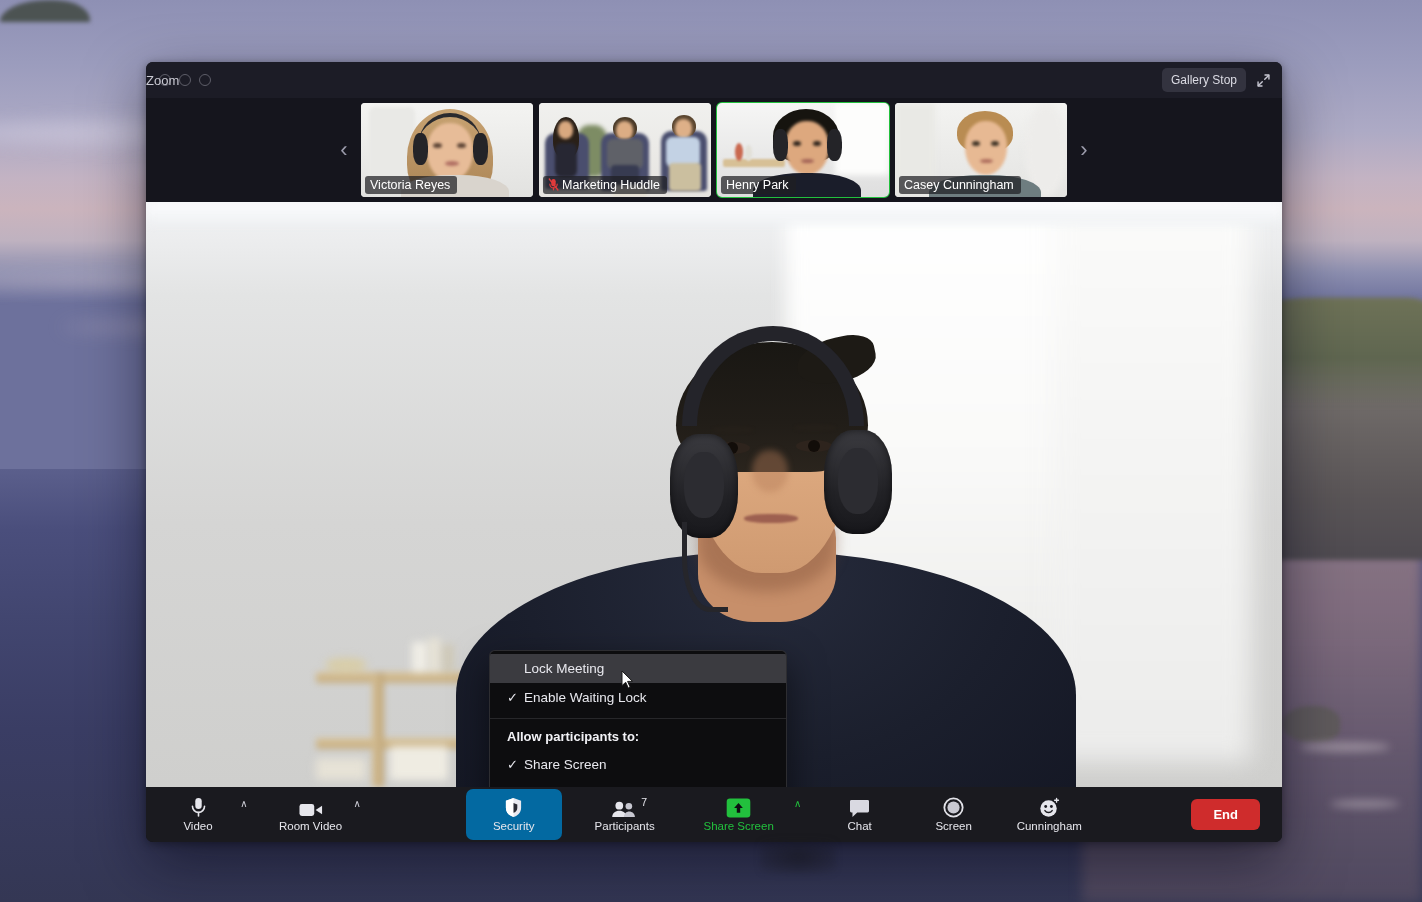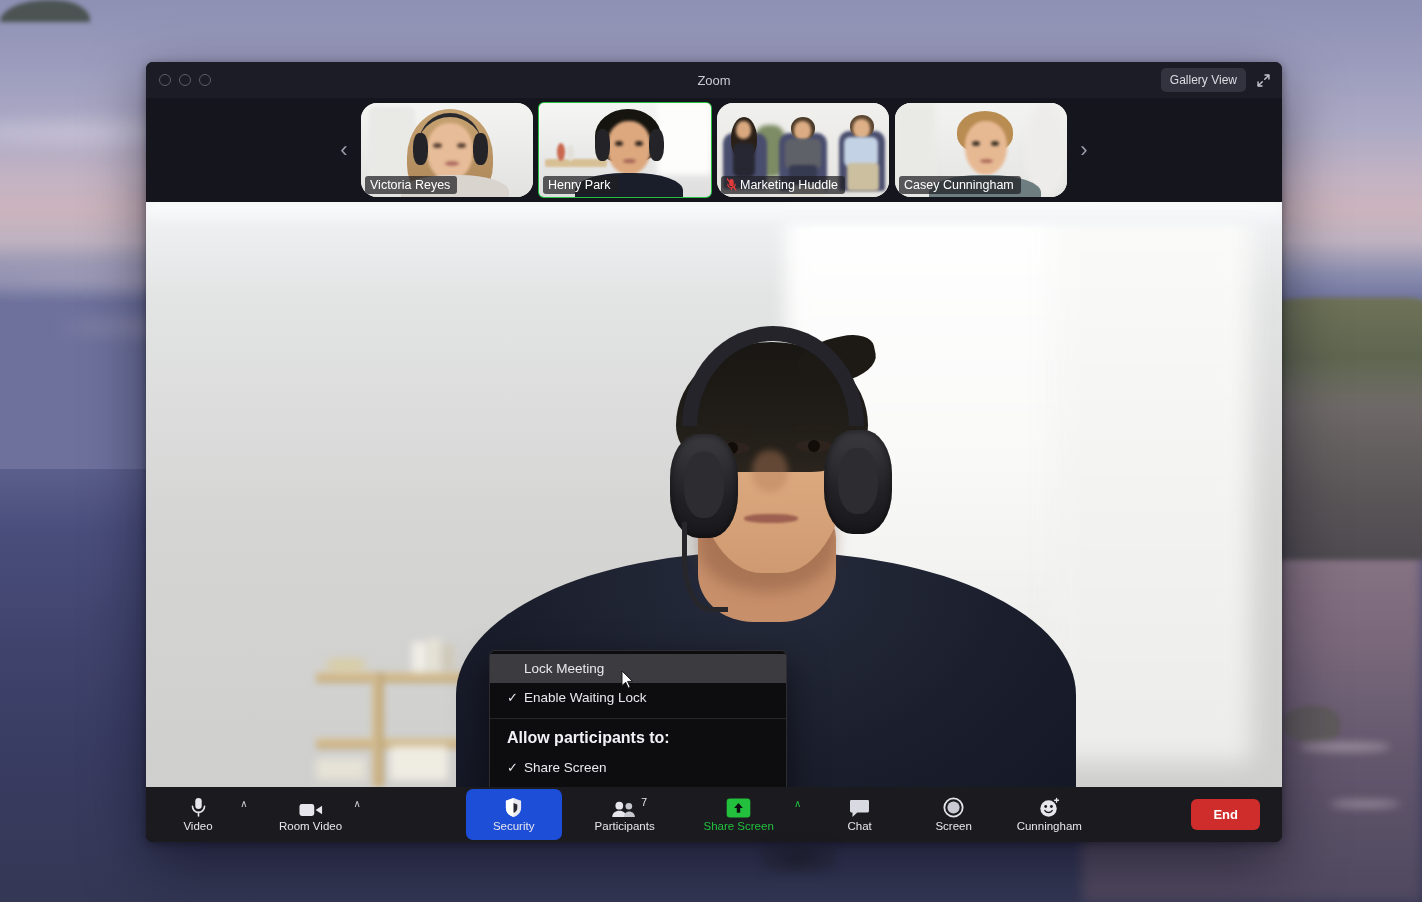--- a/index.html
+++ b/index.html
@@ -135,21 +135,20 @@
   .tl {
     width: 12px; height: 12px;
     border-radius: 50%;
     border: 1.3px solid #5d5d68;
     background: transparent;
     box-sizing: border-box;
   }
   #window-title {
     position: absolute;
     left: 0; right: 0;
-    text-align: center;
     color: #c9c9d2;
     font-size: 13px;
     pointer-events: none;
   }
   #titlebar-right {
     position: absolute;
     right: 8px;
     display: flex;
     align-items: center;
     gap: 6px;
@@ -190,21 +189,21 @@
     flex: 0 0 auto;
   }
   #thumbs {
     display: flex;
     gap: 6px;
   }
   .thumb {
     position: relative;
     width: 172px;
     height: 94px;
-    border-radius: 16px;
+    border-radius: 4px;
     overflow: hidden;
     background: #d9d9d9;
     flex: 0 0 auto;
   }
   .thumb.active {
     outline: 3px solid #22c03d;
     outline-offset: -2px;
     border-radius: 5px;
   }
   .thumb-name {
@@ -441,21 +440,21 @@
   }
   .menu-label { flex: 1 1 auto; }
   .menu-sep {
     height: 1px;
     background: rgba(130,130,142,0.22);
     margin: 6px 0 6px 0;
   }
   .menu-heading {
     padding: 4px 20px 6px 17px;
     font-weight: bold;
-    font-size: 16px;
+    font-size: 13px;
     color: #f2f2f6;
   }
   #cursor {
     position: absolute;
     left: 475px;
     top: 468px;
     width: 13px;
     height: 19px;
     pointer-events: none;
   }
@@ -476,21 +475,21 @@
     height: 51px;
     padding: 0 9px;
     display: flex;
     flex-direction: column;
     align-items: center;
     justify-content: center;
     gap: 3px;
     border-radius: 7px;
     color: #e6e6ec;
   }
-  .tb-btn.active { background: #1d4ed8; }
+  .tb-btn.active { background: #0369a1; }
   .tb-icon {
     height: 21px;
     display: flex;
     align-items: flex-end;
     justify-content: center;
     position: relative;
   }
   .tb-label {
     font-size: 11.5px;
     line-height: 1;
@@ -557,21 +556,21 @@
   <div id="zoom-window">
 
     <div id="titlebar">
       <div class="traffic">
         <div class="tl"></div>
         <div class="tl"></div>
         <div class="tl"></div>
       </div>
       <div id="window-title">Zoom</div>
       <div id="titlebar-right">
-        <div id="gallery-view-btn">Gallery View</div>
+        <div id="gallery-view-btn">Gallery Stop</div>
         <div id="fullscreen-btn">
           <svg width="15" height="15" viewBox="0 0 16 16" aria-hidden="true">
             <path d="M9.6 2.2h4.2v4.2" fill="none" stroke="#c7c7d2" stroke-width="1.5" stroke-linecap="round" stroke-linejoin="round"></path>
             <path d="M6.4 13.8H2.2V9.6" fill="none" stroke="#c7c7d2" stroke-width="1.5" stroke-linecap="round" stroke-linejoin="round"></path>
             <path d="M13.4 2.6L9.3 6.7" stroke="#c7c7d2" stroke-width="1.5" stroke-linecap="round"></path>
             <path d="M2.6 13.4l4.1-4.1" stroke="#c7c7d2" stroke-width="1.5" stroke-linecap="round"></path>
           </svg>
         </div>
       </div>
     </div>
@@ -590,20 +589,54 @@
             <div class="blob" style="left:72px; top:40px; width:9px; height:5px; background:#5b4334;"></div>
             <div class="blob" style="left:96px; top:40px; width:9px; height:5px; background:#5b4334;"></div>
             <div class="blob" style="left:84px; top:58px; width:14px; height:5px; background:#b06f63;"></div>
             <div class="hp-band" style="left:58px; top:10px; width:62px; height:30px; border:none; background:transparent; box-shadow:inset 0 6px 0 -2px #2a2a2e;"></div>
             <div class="hp-cup" style="left:52px; top:30px; width:15px; height:32px;"></div>
             <div class="hp-cup" style="left:112px; top:30px; width:15px; height:32px;"></div>
             <div class="body" style="left:40px; top:72px; width:108px; height:36px; background:#d9d4cd;"></div>
           </div>
           <div class="thumb-name">
             <span>Victoria Reyes</span>
+          </div>
+        </div>
+
+        <div class="thumb">
+          <div class="scene">
+            <div class="sc-wall" style="background:linear-gradient(to bottom,#f0f0ee,#e6e4e0);"></div>
+            <div class="blob" style="left:36px; top:22px; width:34px; height:52px; background:#7d8c64; border-radius:40%; filter:blur(2px);"></div>
+
+            <div class="blob" style="left:6px; top:30px; width:44px; height:56px; background:#4a4e6e; border-radius:10px 10px 3px 3px;"></div>
+            <div class="hair" style="left:14px; top:14px; width:26px; height:42px; background:#2a2018;"></div>
+            <div class="blob" style="left:19px; top:18px; width:15px; height:18px; background:#d9a87f; border-radius:46%;"></div>
+            <div class="blob" style="left:16px; top:40px; width:22px; height:34px; background:#272733; border-radius:6px;"></div>
+
+            <div class="blob" style="left:62px; top:30px; width:48px; height:58px; background:#4a4e6e; border-radius:10px 10px 3px 3px;"></div>
+            <div class="hair" style="left:74px; top:14px; width:24px; height:22px; background:#4a3a28;"></div>
+            <div class="blob" style="left:77px; top:18px; width:17px; height:19px; background:#dcad84; border-radius:46%;"></div>
+            <div class="blob" style="left:68px; top:36px; width:36px; height:30px; background:#5f6168; border-radius:6px;"></div>
+            <div class="blob" style="left:72px; top:62px; width:28px; height:26px; background:#373b51; border-radius:4px;"></div>
+
+            <div class="blob" style="left:122px; top:28px; width:46px; height:60px; background:#4a4e6e; border-radius:10px 10px 3px 3px;"></div>
+            <div class="hair" style="left:133px; top:12px; width:24px; height:22px; background:#5b4630;"></div>
+            <div class="blob" style="left:136px; top:16px; width:17px; height:19px; background:#deb088; border-radius:46%;"></div>
+            <div class="blob" style="left:127px; top:34px; width:34px; height:30px; background:#c3d2e4; border-radius:6px;"></div>
+            <div class="blob" style="left:130px; top:60px; width:32px; height:28px; background:#cbbf9f; border-radius:4px;"></div>
+            <div class="blob" style="left:74px; top:82px; width:34px; height:12px; background:#e4dfd4; border-radius:2px;"></div>
+          </div>
+          <div class="thumb-name">
+            <svg class="mic-off" viewBox="0 0 12 14" aria-hidden="true">
+              <rect x="3.6" y="1" width="4.8" height="8" rx="2.4" fill="#e03b3b"></rect>
+              <path d="M2 6.6a4 4 0 0 0 8 0" fill="none" stroke="#e03b3b" stroke-width="1.3" stroke-linecap="round"></path>
+              <path d="M6 10.6v2.2" stroke="#e03b3b" stroke-width="1.3" stroke-linecap="round"></path>
+              <path d="M1.4 1L10.8 13" stroke="#e03b3b" stroke-width="1.5" stroke-linecap="round"></path>
+            </svg>
+            <span>Marketing Huddle</span>
           </div>
         </div>
 
         <div class="thumb active">
           <div class="scene">
             <div class="sc-wall" style="background:linear-gradient(to bottom,#f6f6f5,#dedede);"></div>
             <div class="blob" style="left:118px; top:0; width:54px; height:72px; background:#fdfdfc; border-radius:3px; filter:blur(3px);"></div>
             <div class="blob" style="left:6px; top:56px; width:62px; height:8px; background:#d7c096; border-radius:2px; filter:blur(1px);"></div>
             <div class="blob" style="left:18px; top:40px; width:8px; height:18px; background:#c9684f; filter:blur(1px);"></div>
             <div class="blob" style="left:28px; top:42px; width:7px; height:16px; background:#e2e0d8; filter:blur(1px);"></div>
@@ -611,54 +644,20 @@
             <div class="blob" style="left:68px; top:18px; width:44px; height:54px; background:#dda87e; border-radius:46% 46% 50% 50%;"></div>
             <div class="blob" style="left:76px; top:38px; width:8px; height:5px; background:#2d241c;"></div>
             <div class="blob" style="left:96px; top:38px; width:8px; height:5px; background:#2d241c;"></div>
             <div class="blob" style="left:84px; top:56px; width:13px; height:4px; background:#a26256;"></div>
             <div class="hp-cup" style="left:56px; top:26px; width:15px; height:32px;"></div>
             <div class="hp-cup" style="left:110px; top:26px; width:15px; height:32px;"></div>
             <div class="body" style="left:36px; top:70px; width:108px; height:38px; background:#1a1d2a;"></div>
           </div>
           <div class="thumb-name">
             <span>Henry Park</span>
-          </div>
-        </div>
-
-        <div class="thumb">
-          <div class="scene">
-            <div class="sc-wall" style="background:linear-gradient(to bottom,#f0f0ee,#e6e4e0);"></div>
-            <div class="blob" style="left:36px; top:22px; width:34px; height:52px; background:#7d8c64; border-radius:40%; filter:blur(2px);"></div>
-
-            <div class="blob" style="left:6px; top:30px; width:44px; height:56px; background:#4a4e6e; border-radius:10px 10px 3px 3px;"></div>
-            <div class="hair" style="left:14px; top:14px; width:26px; height:42px; background:#2a2018;"></div>
-            <div class="blob" style="left:19px; top:18px; width:15px; height:18px; background:#d9a87f; border-radius:46%;"></div>
-            <div class="blob" style="left:16px; top:40px; width:22px; height:34px; background:#272733; border-radius:6px;"></div>
-
-            <div class="blob" style="left:62px; top:30px; width:48px; height:58px; background:#4a4e6e; border-radius:10px 10px 3px 3px;"></div>
-            <div class="hair" style="left:74px; top:14px; width:24px; height:22px; background:#4a3a28;"></div>
-            <div class="blob" style="left:77px; top:18px; width:17px; height:19px; background:#dcad84; border-radius:46%;"></div>
-            <div class="blob" style="left:68px; top:36px; width:36px; height:30px; background:#5f6168; border-radius:6px;"></div>
-            <div class="blob" style="left:72px; top:62px; width:28px; height:26px; background:#373b51; border-radius:4px;"></div>
-
-            <div class="blob" style="left:122px; top:28px; width:46px; height:60px; background:#4a4e6e; border-radius:10px 10px 3px 3px;"></div>
-            <div class="hair" style="left:133px; top:12px; width:24px; height:22px; background:#5b4630;"></div>
-            <div class="blob" style="left:136px; top:16px; width:17px; height:19px; background:#deb088; border-radius:46%;"></div>
-            <div class="blob" style="left:127px; top:34px; width:34px; height:30px; background:#c3d2e4; border-radius:6px;"></div>
-            <div class="blob" style="left:130px; top:60px; width:32px; height:28px; background:#cbbf9f; border-radius:4px;"></div>
-            <div class="blob" style="left:74px; top:82px; width:34px; height:12px; background:#e4dfd4; border-radius:2px;"></div>
-          </div>
-          <div class="thumb-name">
-            <svg class="mic-off" viewBox="0 0 12 14" aria-hidden="true">
-              <rect x="3.6" y="1" width="4.8" height="8" rx="2.4" fill="#e03b3b"></rect>
-              <path d="M2 6.6a4 4 0 0 0 8 0" fill="none" stroke="#e03b3b" stroke-width="1.3" stroke-linecap="round"></path>
-              <path d="M6 10.6v2.2" stroke="#e03b3b" stroke-width="1.3" stroke-linecap="round"></path>
-              <path d="M1.4 1L10.8 13" stroke="#e03b3b" stroke-width="1.5" stroke-linecap="round"></path>
-            </svg>
-            <span>Marketing Huddle</span>
           </div>
         </div>
 
         <div class="thumb">
           <div class="scene">
             <div class="sc-wall" style="background:linear-gradient(to bottom,#f3f3f1,#e4e4e2);"></div>
             <div class="blob" style="left:0; top:0; width:40px; height:94px; background:#e9e9e5; border-radius:0; filter:blur(3px);"></div>
             <div class="blob" style="left:130px; top:0; width:42px; height:94px; background:#edecea; filter:blur(3px);"></div>
             <div class="hair" style="left:62px; top:8px; width:56px; height:42px; background:#b98c52;"></div>
             <div class="blob" style="left:70px; top:18px; width:42px; height:54px; background:#e7b993; border-radius:46% 46% 50% 50%;"></div>

